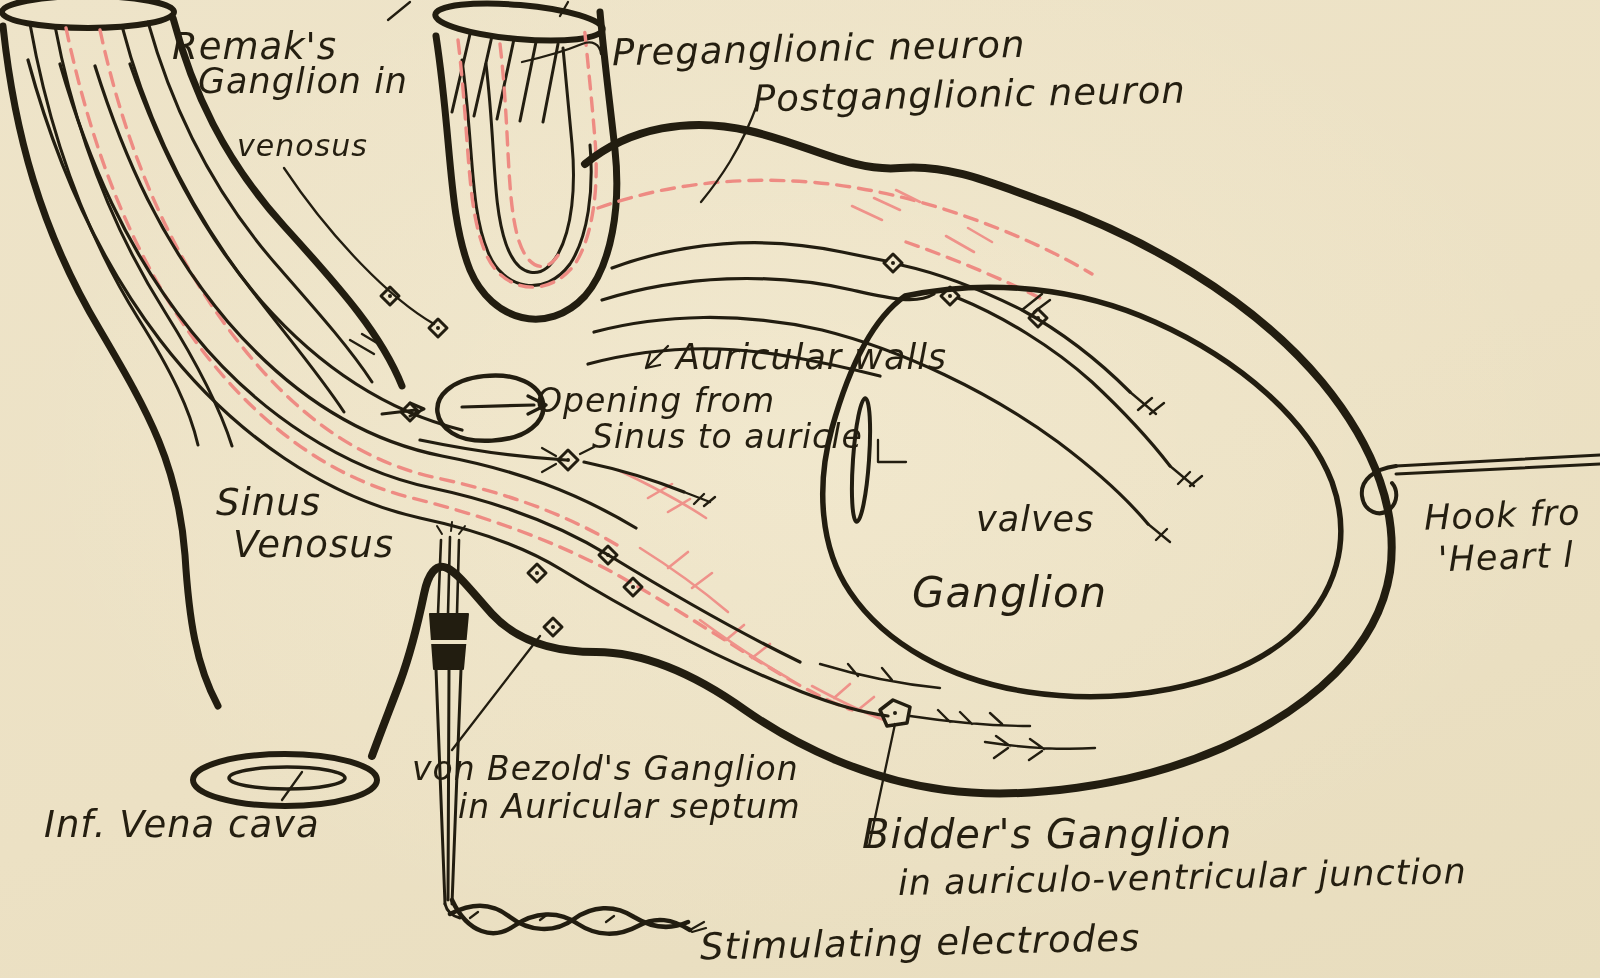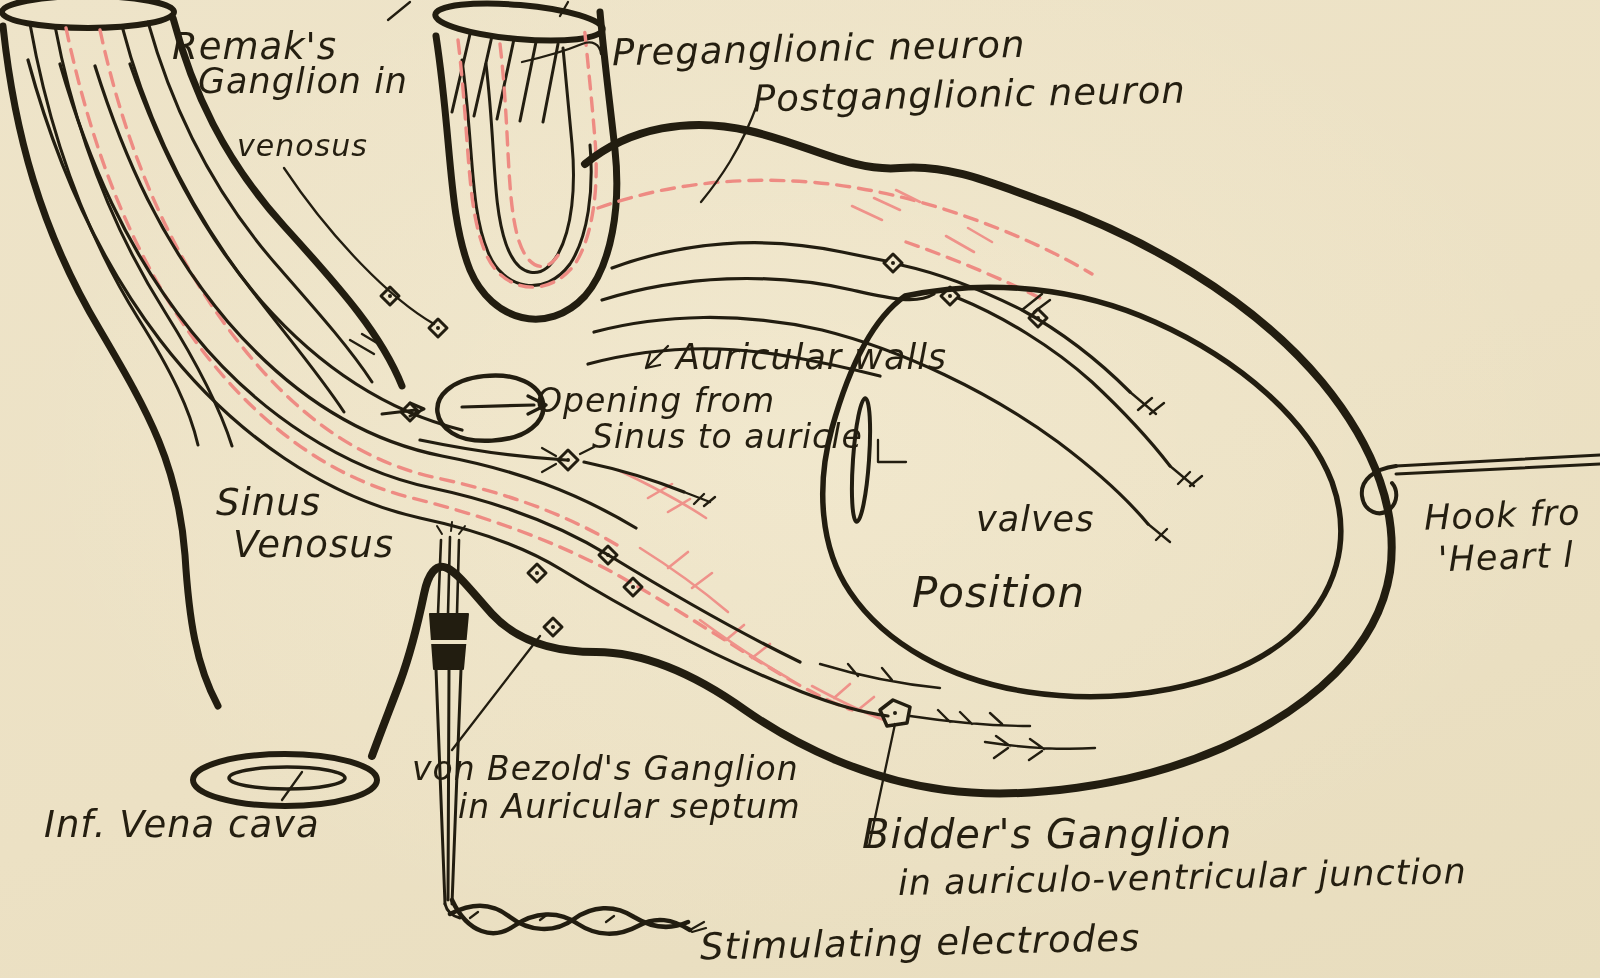--- a/index.html
+++ b/index.html
@@ -184,21 +184,21 @@
 
 <div class="lbl t38 tilt1" style="left:612px;top:30px;">Preganglionic neuron</div>
 <div class="lbl t38 tilt1" style="left:753px;top:76px;">Postganglionic neuron</div>
 
 <div class="lbl t36" style="left:676px;top:340px;">Auricular walls</div>
 <div class="lbl t34" style="left:536px;top:384px;">Opening from</div>
 <div class="lbl t34" style="left:592px;top:420px;">Sinus to auricle</div>
 
 <div class="lbl t36" style="left:976px;top:502px;">valves</div>
 
-<div class="lbl t42" style="left:912px;top:572px;">Position</div>
+<div class="lbl t42" style="left:912px;top:572px;">Ganglion</div>
 
 <div class="lbl t36 tilt2" style="left:1424px;top:498px;">Hook fro</div>
 <div class="lbl t36 tilt2" style="left:1438px;top:540px;">'Heart l</div>
 
 <div class="lbl t38" style="left:216px;top:484px;">Sinus</div>
 <div class="lbl t38" style="left:233px;top:526px;">Venosus</div>
 
 <div class="lbl t34" style="left:412px;top:752px;">von Bezold's  Ganglion</div>
 
 <div class="lbl t38" style="left:44px;top:806px;">Inf. Vena cava</div>

